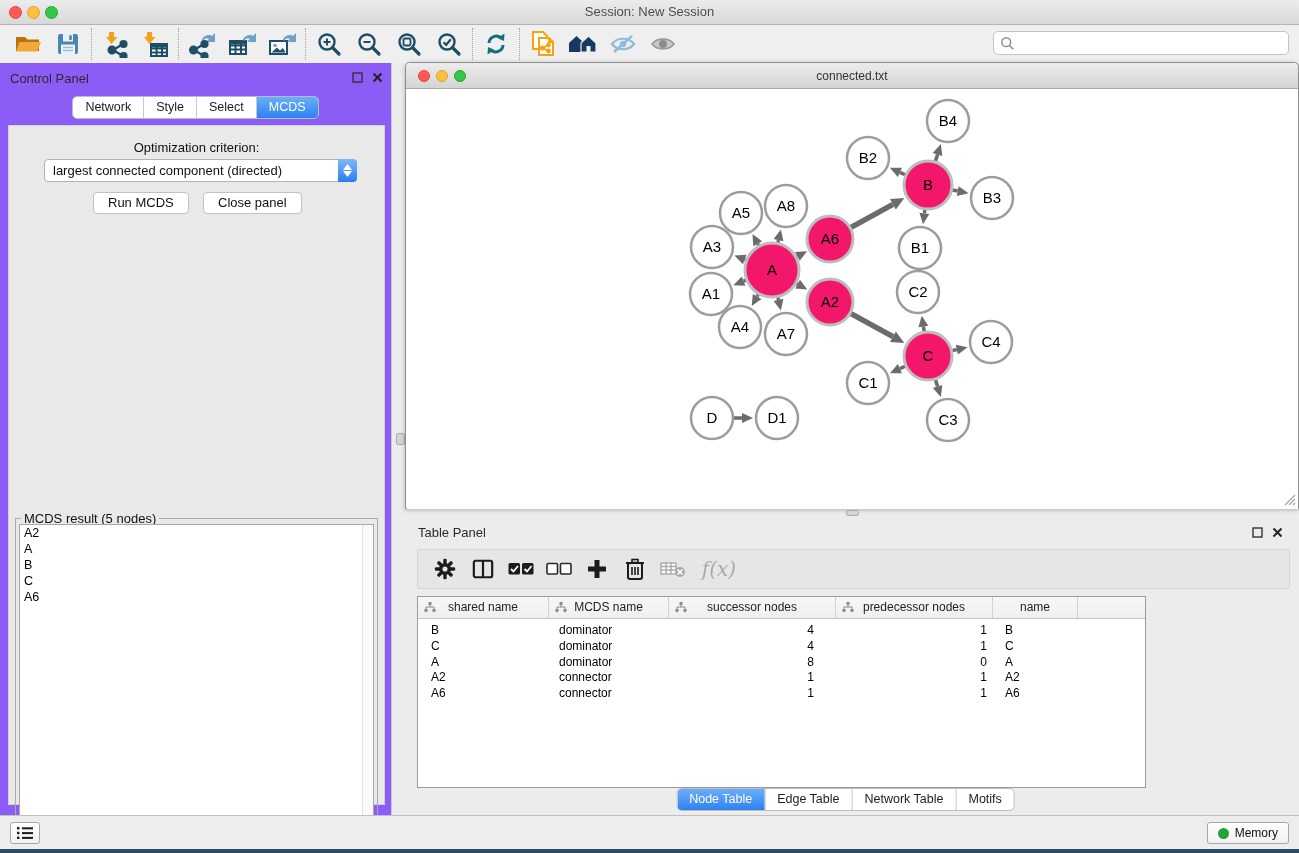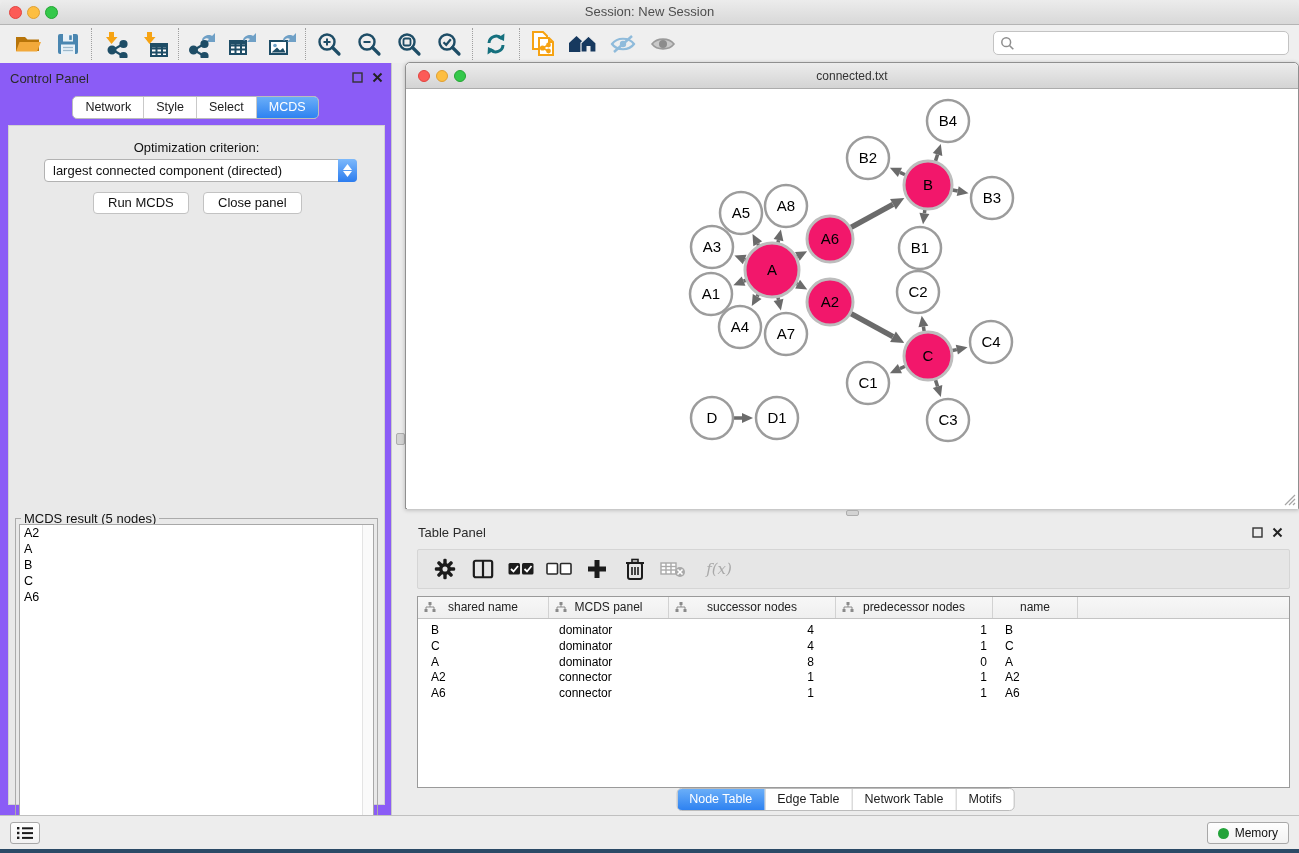--- a/index.html
+++ b/index.html
@@ -90,24 +90,24 @@
   #h-split-handle { left:846px; top:510px; width:13px; height:6px; }
 
   
   #table-panel { position:absolute; left:392px; top:517px; width:907px; height:298px; background:#ECECEC; }
   #tp-header { position:relative; height:28px; }
   #tp-header .ph-title { position:absolute; left:26px; top:8px; font-size:13px; color:#2B2B2B; }
   #tp-toolbar { position:absolute; left:25px; top:32px; width:873px; height:40px;
     background:#E6E6E6; border:1px solid #D5D5D5; border-radius:2px;
     display:flex; align-items:center; padding-left:8px; }
   .tp-tool { width:38px; height:34px; display:flex; align-items:center; justify-content:center; }
-  #fx-label { font-size:15px; font-style:italic; color:#A9A9A9;
+  #fx-label { font-size:20px; font-style:italic; color:#A9A9A9;
     font-family:"DejaVu Serif","Liberation Serif",serif; }
 
-  #data-table { position:absolute; left:25px; top:79px; width:873px; height:192px;
+  #data-table { position:absolute; left:25px; top:79px; width:729px; height:192px;
     background:#fff; border:1px solid #9A9A9A; }
   .tr-grid { display:grid; grid-template-columns:131px 120px 167px 157px 85px 1fr; }
   #table-head { background:linear-gradient(#F7F7F7,#EFEFEF); border-bottom:1px solid #C4C4C4; height:22px; }
   .th { position:relative; font-size:12px; color:#222; text-align:center; line-height:21px;
     border-right:1px solid #D2D2D2; overflow:hidden; white-space:nowrap; }
   .th .tree-ic { position:absolute; left:6px; top:5px; }
   .th:last-child { border-right:none; }
   .td { font-size:12px; color:#000; line-height:15.8px; white-space:nowrap; overflow:hidden; }
   .td.c0 { padding-left:13px; }
   .td.c1 { padding-left:10px; }
@@ -589,21 +589,21 @@
               </g>
               <path d="M6 3 V5 M2 7 V5 H10 V7" stroke="#8A8A8A" fill="none" stroke-width="1"></path>
             </svg><span>shared name</span></div>
           <div class="th"><svg class="tree-ic" width="12" height="11" viewBox="0 0 12 11">
               <g fill="#8A8A8A">
                 <rect x="4.5" y="0" width="3" height="3"></rect>
                 <rect x="0.5" y="7" width="3" height="3"></rect>
                 <rect x="8.5" y="7" width="3" height="3"></rect>
               </g>
               <path d="M6 3 V5 M2 7 V5 H10 V7" stroke="#8A8A8A" fill="none" stroke-width="1"></path>
-            </svg><span>MCDS panel</span></div>
+            </svg><span>MCDS name</span></div>
           <div class="th"><svg class="tree-ic" width="12" height="11" viewBox="0 0 12 11">
               <g fill="#8A8A8A">
                 <rect x="4.5" y="0" width="3" height="3"></rect>
                 <rect x="0.5" y="7" width="3" height="3"></rect>
                 <rect x="8.5" y="7" width="3" height="3"></rect>
               </g>
               <path d="M6 3 V5 M2 7 V5 H10 V7" stroke="#8A8A8A" fill="none" stroke-width="1"></path>
             </svg><span>successor nodes</span></div>
           <div class="th"><svg class="tree-ic" width="12" height="11" viewBox="0 0 12 11">
               <g fill="#8A8A8A">

